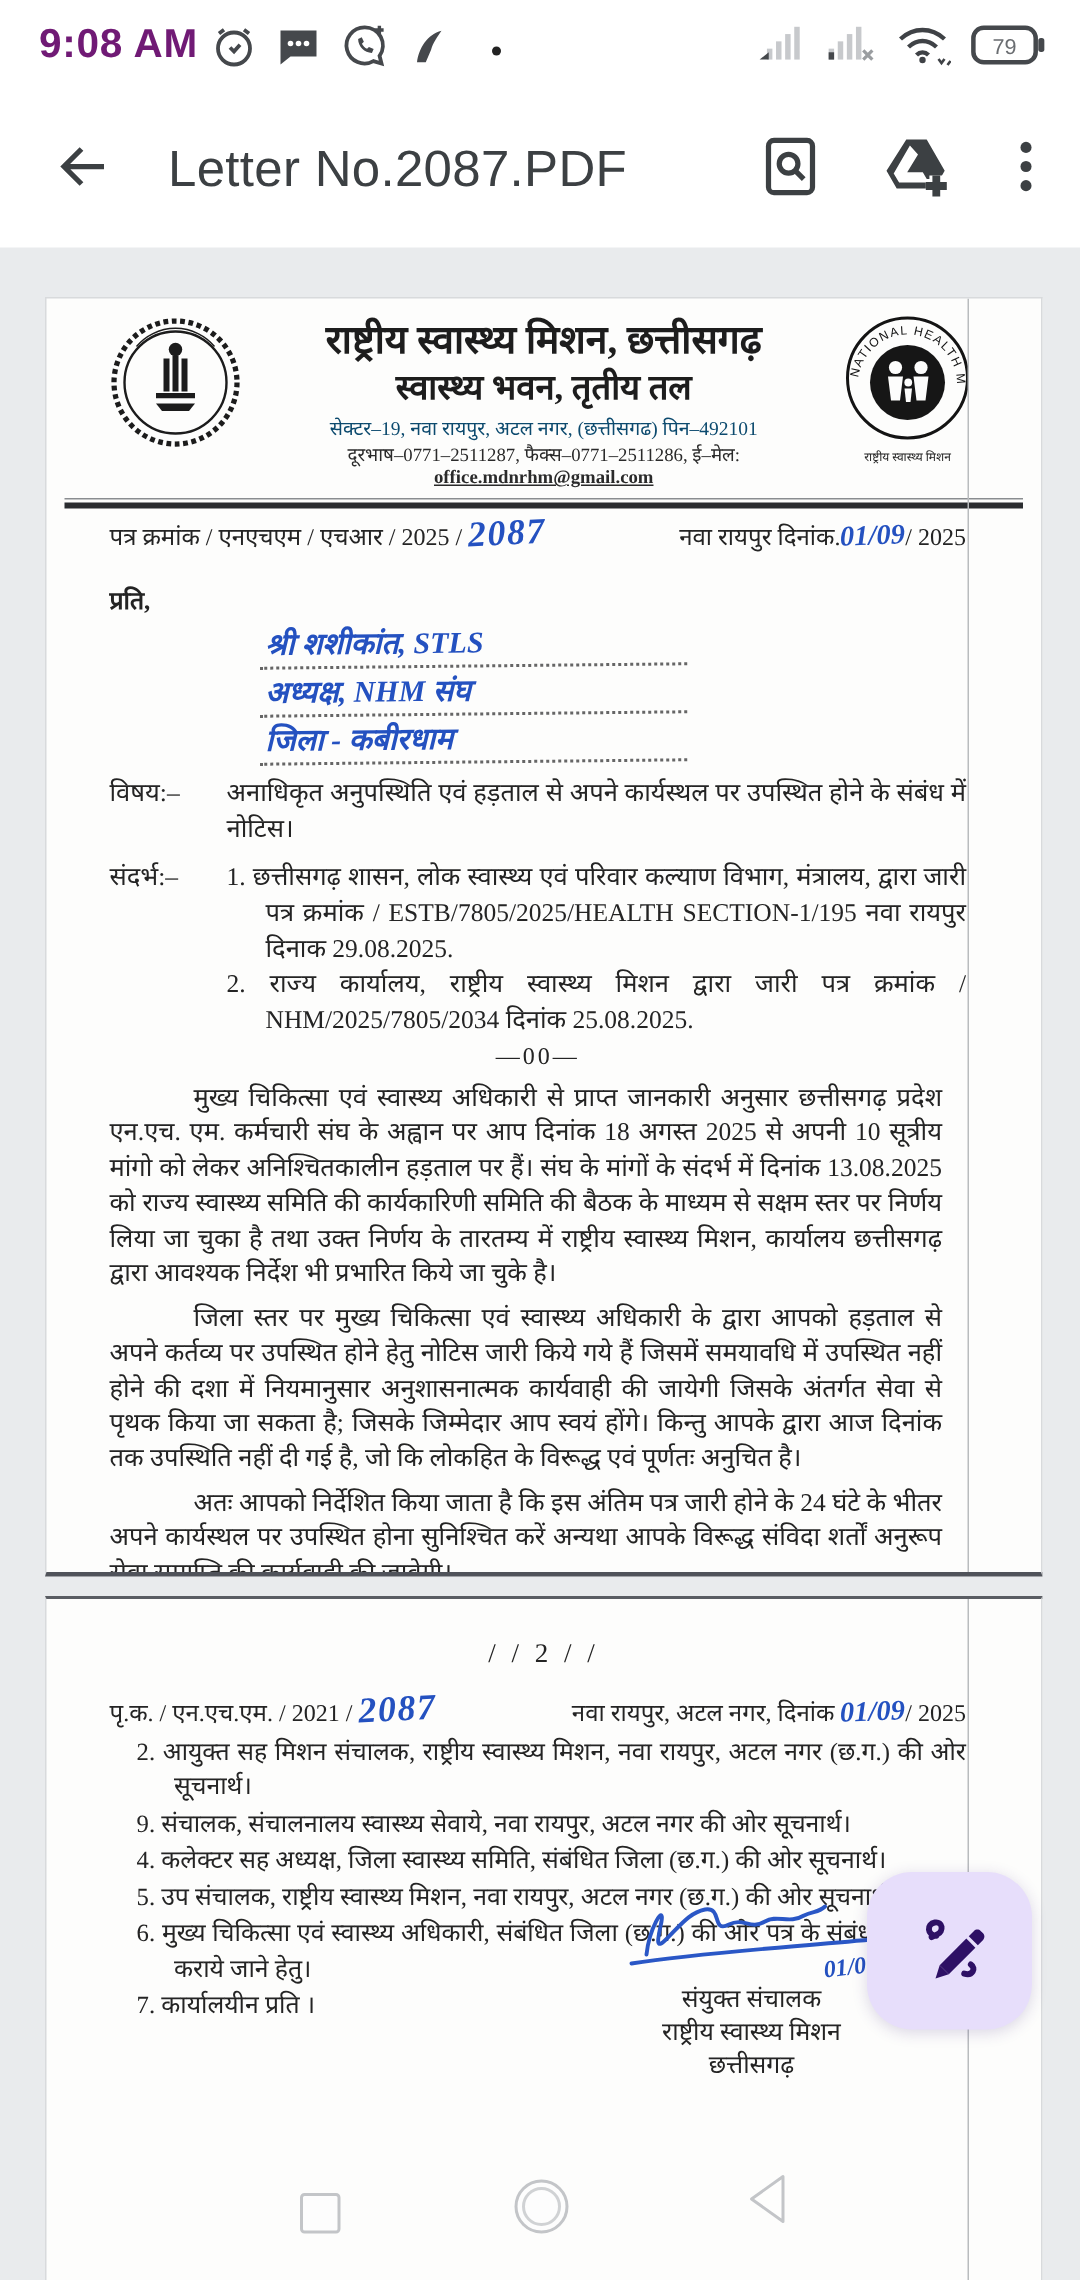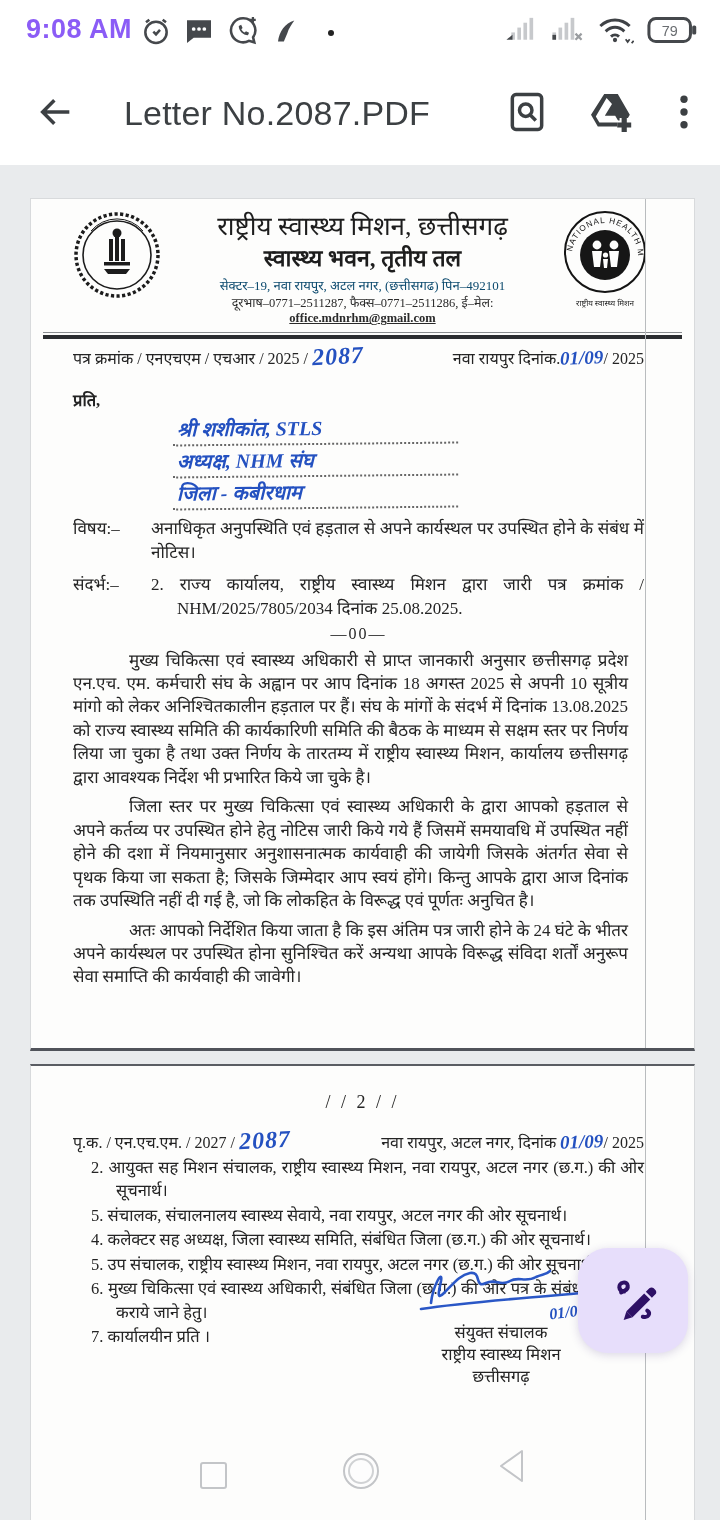--- a/index.html
+++ b/index.html
@@ -1,41 +1,41 @@
 <!DOCTYPE html>
 <html><head>
 <meta charset="utf-8">
 <style>
   html,body{margin:0;padding:0;background:#fff;}
   body{width:720px;height:1520px;position:relative;overflow:hidden;
        font-family:"Liberation Sans","DejaVu Sans",sans-serif;color:#222;}
   
   .statusbar{position:absolute;top:0;left:0;width:720px;height:62px;background:#fff;}
-  .sb-time{position:absolute;left:26px;top:14px;font-size:27px;font-weight:700;color:#8b5cf6;letter-spacing:.5px;}
+  .sb-time{position:absolute;left:26px;top:14px;font-size:27px;font-weight:700;color:#701a75;letter-spacing:.5px;}
   .sb-left-icons{position:absolute;left:140px;top:14px;display:flex;gap:11px;align-items:center;}
   .sb-right-icons{position:absolute;right:22px;top:14px;display:flex;gap:12px;align-items:center;}
   .sb-dot{width:6px;height:6px;background:#222;border-radius:50%;margin-left:18px;}
   
   .appbar{position:absolute;top:62px;left:0;width:720px;height:103px;background:#fff;display:flex;align-items:center;}
   .back-btn{margin-left:30px;width:52px;height:52px;display:flex;align-items:center;justify-content:center;}
-  .app-title{margin-left:42px;font-size:34px;color:#3c4043;letter-spacing:.2px;flex:1;
+  .app-title{margin-left:30px;font-size:34px;color:#3c4043;letter-spacing:.2px;flex:1;
              white-space:nowrap;overflow:hidden;font-weight:400;}
   .ab-icon{width:58px;height:58px;display:flex;align-items:center;justify-content:center;}
   .ab-group{display:flex;align-items:center;gap:26px;margin-right:18px;}
   
   .canvas{position:absolute;top:165px;left:0;width:720px;height:1355px;background:#e9ebed;overflow:hidden;}
   .page{position:absolute;left:30px;width:663px;background:#fdfdfc;border:1px solid #d8dadc;
         font-family:"Liberation Serif","DejaVu Serif",serif;color:#242424;overflow:hidden;}
   .page .scanline{position:absolute;top:0;bottom:0;left:614px;width:1px;background:#b9bcbe;}
   .page1{top:33px;height:849px;border-bottom:3px solid #50535a;}
   .page2{top:899px;height:472px;border-top:2px solid #5a5d63;}
   
   .lh{display:flex;align-items:flex-start;padding:10px 46px 0 40px;}
   .lh-center{flex:1;text-align:center;line-height:1.2;padding-top:2px;}
-  .lh-org1{font-size:26px;font-weight:400;color:#1d1d1d;}
+  .lh-org1{font-size:26px;font-weight:700;color:#1d1d1d;}
   .lh-org2{font-size:23px;font-weight:700;color:#1d1d1d;margin-top:3px;}
   .lh-addr{font-size:13px;margin-top:5px;color:#0c4a6e;}
   .lh-contact{font-size:12.5px;margin-top:3px;color:#2a2a2a;}
   .lh-email{font-weight:700;text-decoration:underline;}
   .lh-rule{margin:6px 12px 4px 12px;border-top:1px solid #8a8d90;border-bottom:4px solid #2b2d30;height:2px;}
   .nhm-banner{font-size:8px;text-align:center;margin-top:-2px;}
   
   .inner{padding:0 50px 0 42px;}
   .refrow{display:flex;justify-content:space-between;font-size:16px;margin-top:4px;align-items:baseline;}
   .hw{color:#2451c0;font-style:italic;font-weight:700;}
@@ -255,46 +255,47 @@
       </div>
 
       <div class="lblrow">
         <span class="lbl">विषय:–</span>
         <span class="txt">अनाधिकृत अनुपस्थिति एवं हड़ताल से अपने कार्यस्थल पर उपस्थित होने के संबंध में नोटिस।</span>
       </div>
 
       <div class="lblrow">
         <span class="lbl">संदर्भ:–</span>
         <span class="txt reflist">
+          <div>1. छत्तीसगढ़ शासन, लोक स्वास्थ्य एवं परिवार कल्याण विभाग, मंत्रालय, द्वारा जारी पत्र क्रमांक / ESTB/7805/2025/HEALTH SECTION-1/195 नवा रायपुर दिनाक 29.08.2025.</div>
           <div>2. राज्य कार्यालय, राष्ट्रीय स्वास्थ्य मिशन द्वारा जारी पत्र क्रमांक / NHM/2025/7805/2034 दिनांक 25.08.2025.</div>
         </span>
       </div>
 
       <div class="divider">—00—</div>
 
       <div class="para">मुख्य चिकित्सा एवं स्वास्थ्य अधिकारी से प्राप्त जानकारी अनुसार छत्तीसगढ़ प्रदेश एन.एच. एम. कर्मचारी संघ के अह्वान पर आप दिनांक 18 अगस्त 2025 से अपनी 10 सूत्रीय मांगो को लेकर अनिश्चितकालीन हड़ताल पर हैं। संघ के मांगों के संदर्भ में दिनांक 13.08.2025 को राज्य स्वास्थ्य समिति की कार्यकारिणी समिति की बैठक के माध्यम से सक्षम स्तर पर निर्णय लिया जा चुका है तथा उक्त निर्णय के तारतम्य में राष्ट्रीय स्वास्थ्य मिशन, कार्यालय छत्तीसगढ़ द्वारा आवश्यक निर्देश भी प्रभारित किये जा चुके है।</div>
       <div class="para">जिला स्तर पर मुख्य चिकित्सा एवं स्वास्थ्य अधिकारी के द्वारा आपको हड़ताल से अपने कर्तव्य पर उपस्थित होने हेतु नोटिस जारी किये गये हैं जिसमें समयावधि में उपस्थित नहीं होने की दशा में नियमानुसार अनुशासनात्मक कार्यवाही की जायेगी जिसके अंतर्गत सेवा से पृथक किया जा सकता है; जिसके जिम्मेदार आप स्वयं होंगे। किन्तु आपके द्वारा आज दिनांक तक उपस्थिति नहीं दी गई है, जो कि लोकहित के विरूद्ध एवं पूर्णतः अनुचित है।</div>
       <div class="para">अतः आपको निर्देशित किया जाता है कि इस अंतिम पत्र जारी होने के 24 घंटे के भीतर अपने कार्यस्थल पर उपस्थित होना सुनिश्चित करें अन्यथा आपके विरूद्ध संविदा शर्तों अनुरूप सेवा समाप्ति की कार्यवाही की जावेगी।</div>
 
     </div>
   </div>
 
   <div class="page page2">
     <div class="scanline"></div>
     <div class="pageno">/ / 2 / /</div>
 
     <div class="inner">
       <div class="refrow" style="margin-top:14px;">
-        <span><span>पृ.क. / एन.एच.एम. / 2027 /</span> <span class="hw hw-num">2087</span></span>
+        <span><span>पृ.क. / एन.एच.एम. / 2021 /</span> <span class="hw hw-num">2087</span></span>
         <span><span>नवा रायपुर, अटल नगर, दिनांक </span><span class="hw hw-date">01/09</span><span>/ 2025</span></span>
       </div>
 
       <div class="copylist">
         <div>2. आयुक्त सह मिशन संचालक, राष्ट्रीय स्वास्थ्य मिशन, नवा रायपुर, अटल नगर (छ.ग.) की ओर सूचनार्थ।</div>
-        <div>5. संचालक, संचालनालय स्वास्थ्य सेवाये, नवा रायपुर, अटल नगर की ओर सूचनार्थ।</div>
+        <div>9. संचालक, संचालनालय स्वास्थ्य सेवाये, नवा रायपुर, अटल नगर की ओर सूचनार्थ।</div>
         <div>4. कलेक्टर सह अध्यक्ष, जिला स्वास्थ्य समिति, संबंधित जिला (छ.ग.) की ओर सूचनार्थ।</div>
         <div>5. उप संचालक, राष्ट्रीय स्वास्थ्य मिशन, नवा रायपुर, अटल नगर (छ.ग.) की ओर सूचनार्थ।</div>
         <div>6. मुख्य चिकित्सा एवं स्वास्थ्य अधिकारी, संबंधित जिला (छ.ग.) की ओर पत्र के संबंध में तामिली कराये जाने हेतु।</div>
         <div>7. कार्यालयीन प्रति ।</div>
       </div>
 
       <div class="sign-block" style="margin-top:-86px;">
         <svg width="185" height="52" viewBox="0 0 185 52">
           <g fill="none" stroke="#2a57c6" stroke-width="2.6" stroke-linecap="round">
             <path d="M22 40C24 22 34 6 32 18c-2 10-5 20 3 12 10-10 16-18 26-20 12-2 4 16 16 10 10-5 14 4 24 -2 8-5 16 2 26-4 6-3 10-2 14-6"></path>

